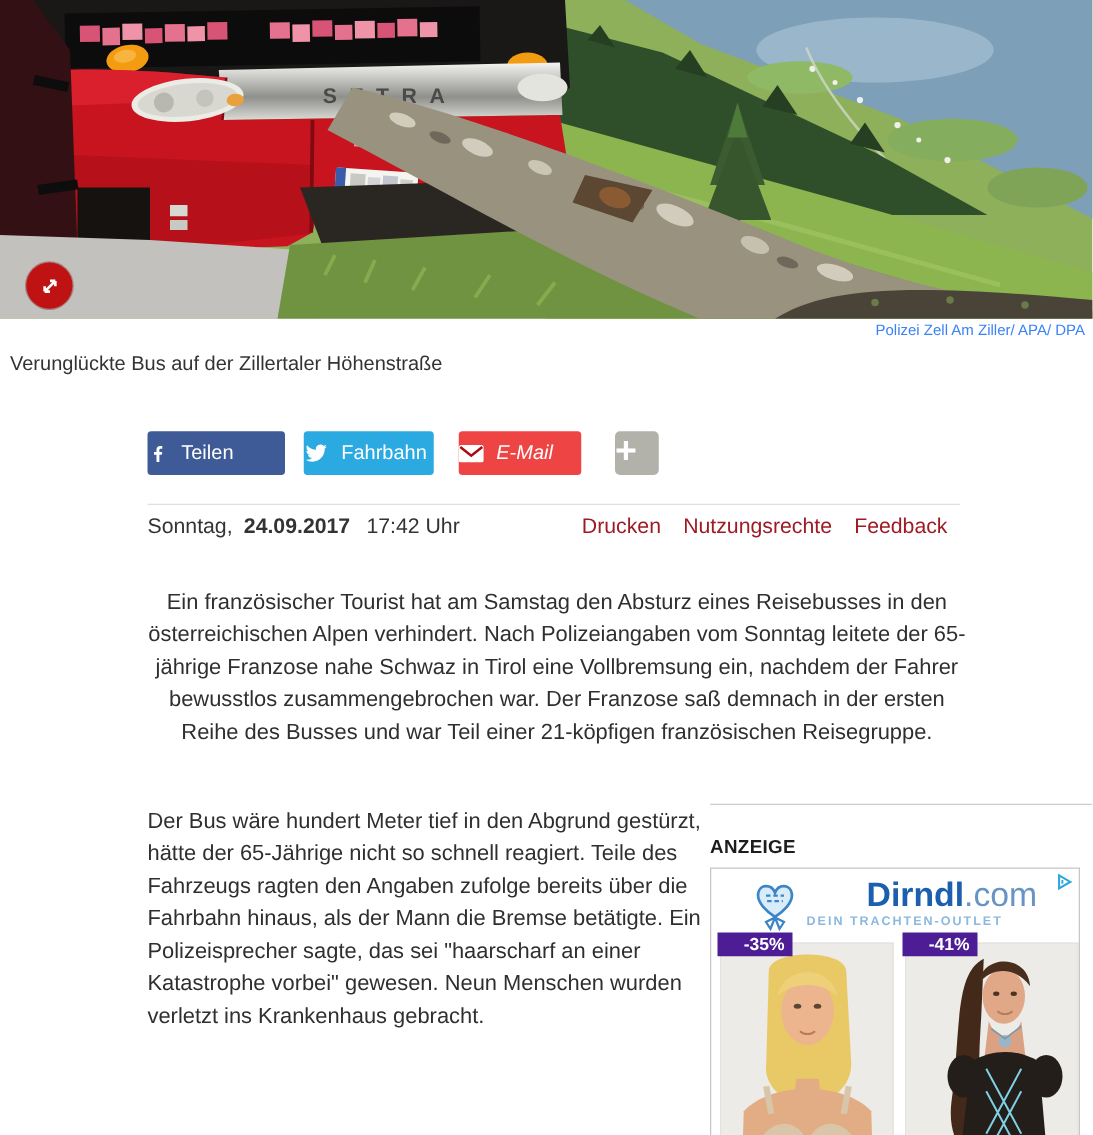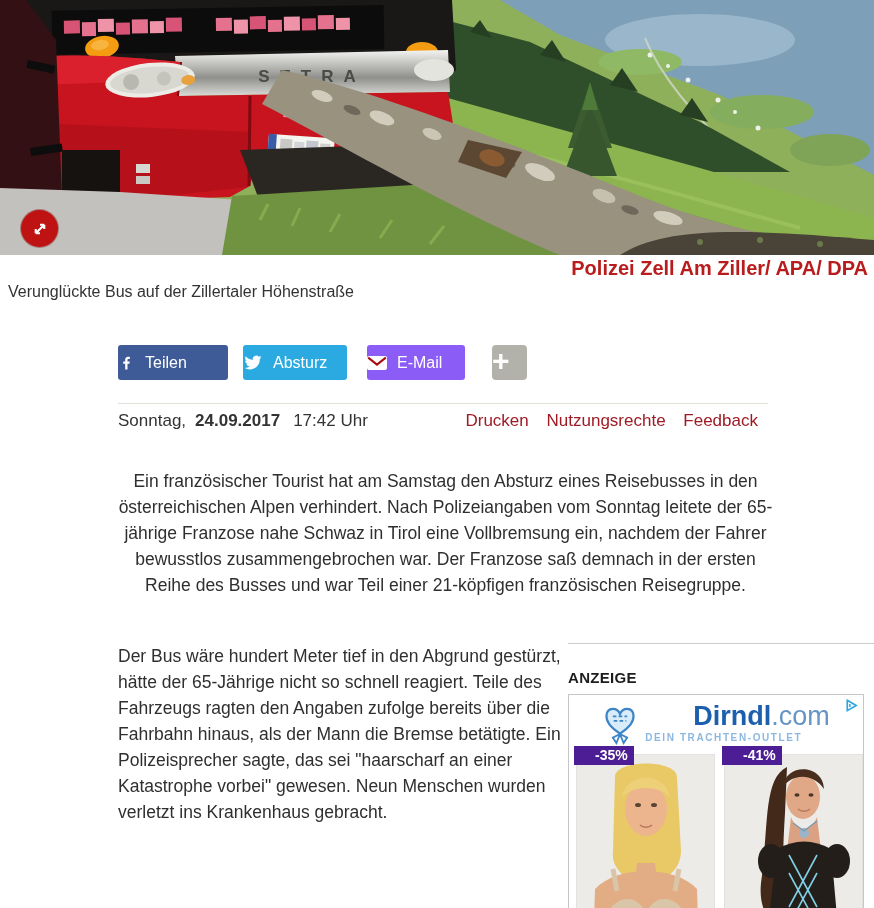--- a/index.html
+++ b/index.html
@@ -6,30 +6,30 @@
     background:#fff; font-family:"Liberation Sans", sans-serif; position:relative; }
   * { box-sizing:border-box; }
 
   
   .photo-wrap { position:absolute; top:0; left:0; width:874px; height:255px; }
   .photo-wrap svg { display:block; }
   .expand-btn { position:absolute; left:21px; top:210px; width:37px; height:37px;
     border-radius:50%; background:#bf1212; display:flex; align-items:center; justify-content:center;
     cursor:pointer; box-shadow:0 0 0 1px rgba(120,0,0,.35); }
 
-  .credit { position:absolute; top:257px; right:6px; font-size:20px; color:#b91c1c;font-weight:bold; }
+  .credit { position:absolute; top:257px; right:6px; font-size:12px; color:#3b82f6; }
   .caption { position:absolute; top:283px; left:8px; font-size:16px; color:#333; }
 
   
   .share-row { position:absolute; top:345px; left:118px; display:flex; align-items:center; }
   .btn { height:35px; border-radius:3px; color:#fff; font-size:16px; display:flex;
     align-items:center; justify-content:flex-start; gap:10px; cursor:pointer; }
   .btn-fb { width:110px; background:#3e5b98; }
   .btn-tw { width:104px; background:#2baae2; margin-left:15px; }
-  .btn-em { width:98px;  background:#8b5cf6; margin-left:20px; }
+  .btn-em { width:98px;  background:#ef4444; margin-left:20px;font-style:italic; }
   .btn-plus { width:35px; height:35px; background:#b2b2aa; border-radius:4px; margin-left:27px;
     font-size:30px; font-weight:bold; line-height:0; padding-bottom:3px; }
 
   
   .rule { position:absolute; top:403px; left:118px; width:650px; border-top:1px solid #e3dfd9; }
   .meta-row { position:absolute; top:411px; left:118px; width:650px; display:flex;
     font-size:17px; color:#333; align-items:baseline; }
   .meta-date { font-weight:bold; margin-left:9px; }
   .meta-time { margin-left:13px; }
   .meta-links { margin-left:auto; padding-right:10px; }
@@ -190,21 +190,21 @@
   <div class="btn btn-fb">
     <svg width="17" height="17" viewBox="0 0 24 24">
       <path fill="#fff" d="M13.4 22v-8.2h2.76l.42-3.2H13.4V8.55c0-.93.26-1.56 1.59-1.56h1.7V4.13c-.3-.04-1.3-.13-2.46-.13-2.43 0-4.1 1.48-4.1 4.2v2.4H7.37v3.2h2.78V22h3.25z"></path>
     </svg>
     <span>Teilen</span>
   </div>
   <div class="btn btn-tw">
     <svg width="20" height="17" viewBox="0 0 24 24">
       <path fill="#fff" d="M23.95 4.57a10 10 0 01-2.82.77 4.96 4.96 0 002.16-2.72c-.95.56-2 .96-3.12 1.19a4.92 4.92 0 00-8.39 4.48A13.94 13.94 0 011.64 3.16a4.82 4.82 0 00-.67 2.48c0 1.71.87 3.21 2.19 4.1a4.9 4.9 0 01-2.23-.62v.06a4.92 4.92 0 003.95 4.83 5 5 0 01-2.21.08 4.94 4.94 0 004.6 3.42A9.87 9.87 0 010 19.54a13.99 13.99 0 007.56 2.21c9.05 0 14-7.5 14-13.99 0-.21 0-.42-.02-.63a10 10 0 002.41-2.56z"></path>
     </svg>
-    <span>Absturz</span>
+    <span>Fahrbahn</span>
   </div>
   <div class="btn btn-em">
     <svg width="20" height="14" viewBox="0 0 20 14">
       <rect width="20" height="14" rx="2" fill="#fff"></rect>
       <path d="M1.2 1.6 L10 8.6 L18.8 1.6" stroke="#a90c10" stroke-width="2" fill="none"></path>
     </svg>
     <span>E-Mail</span>
   </div>
   <div class="btn btn-plus">
     <span>+</span>

